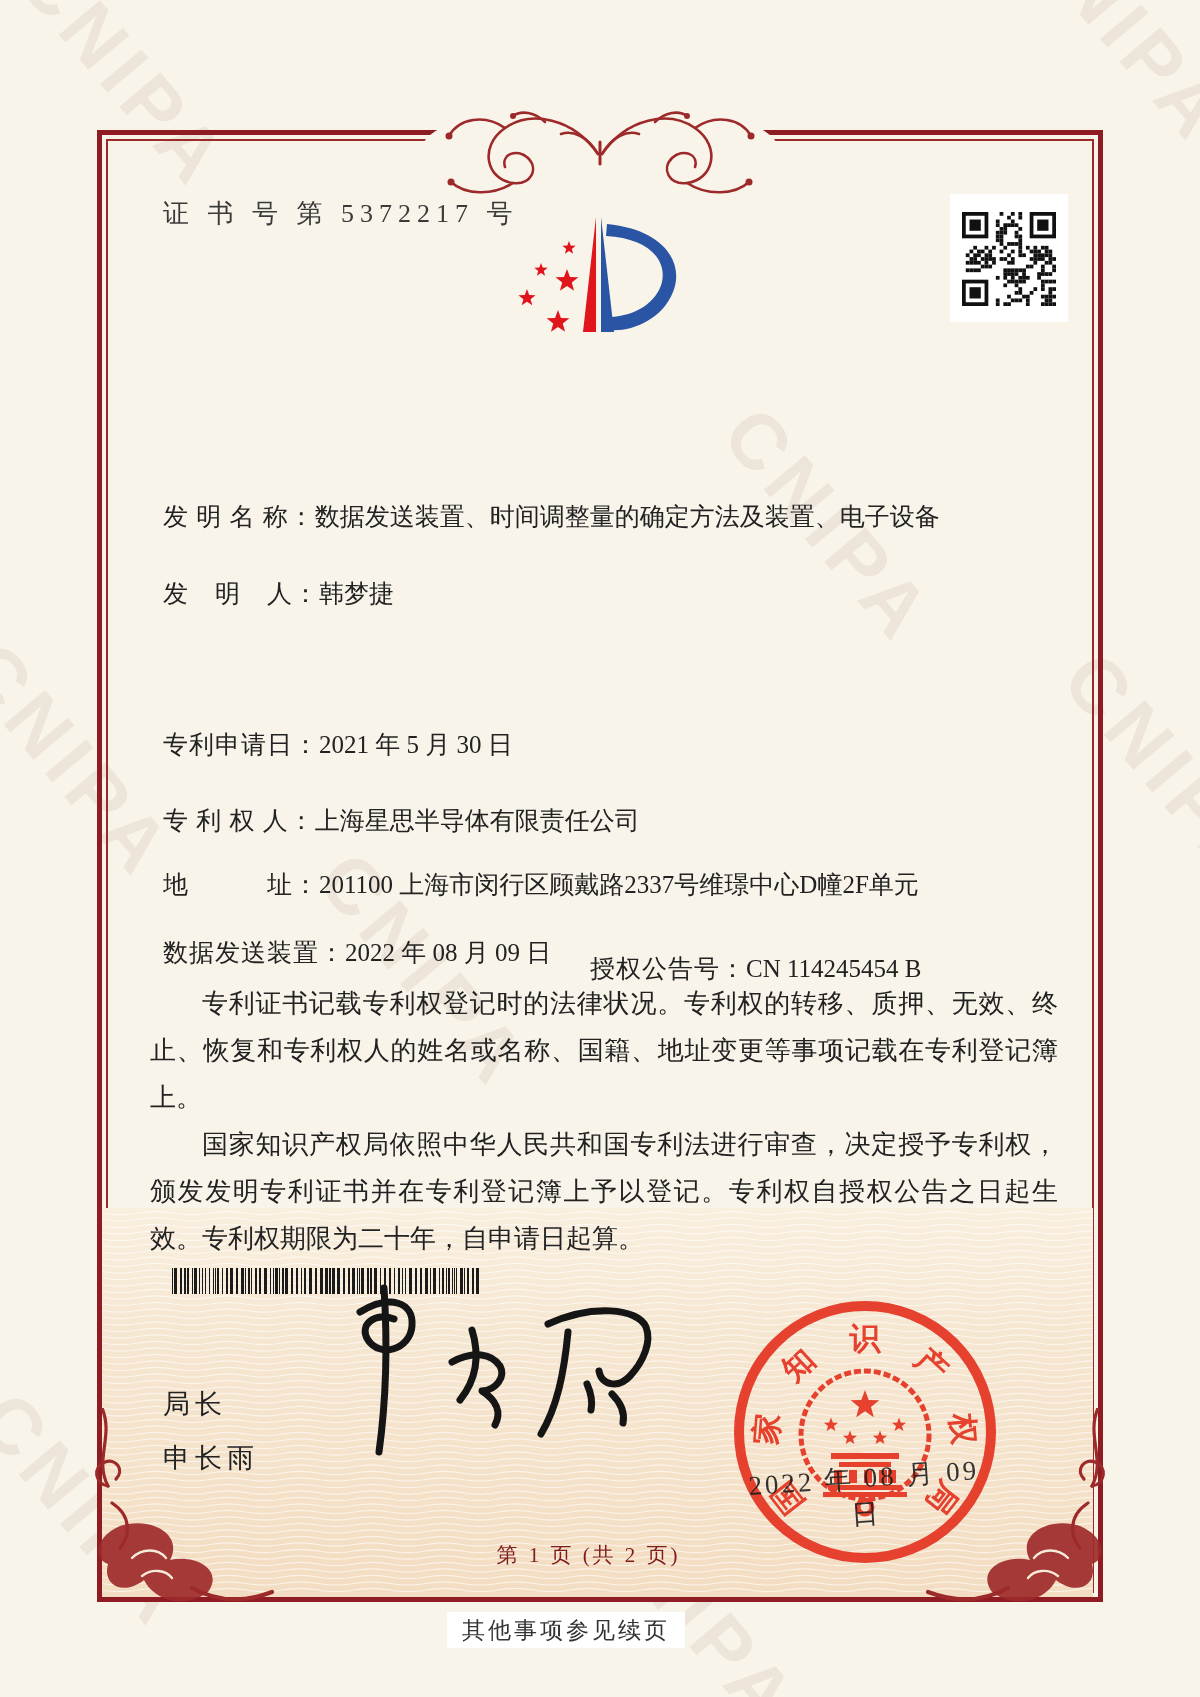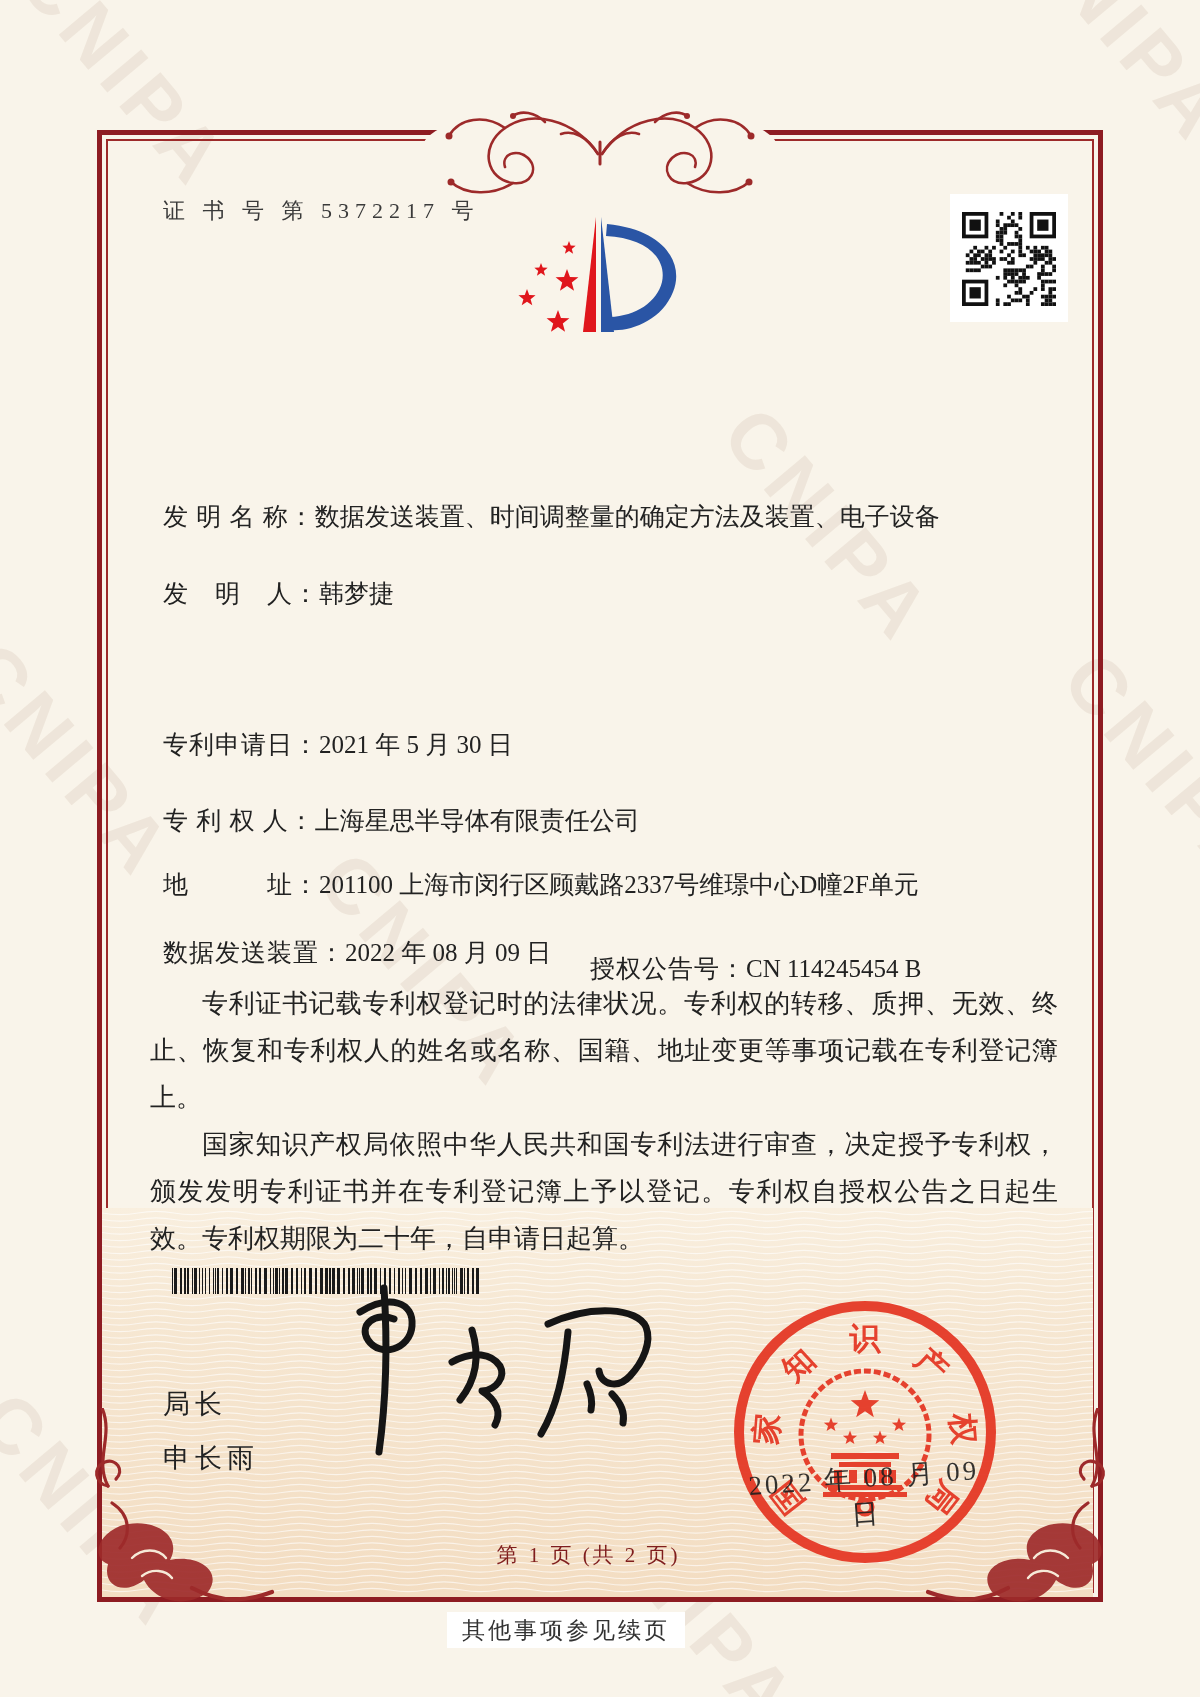--- a/index.html
+++ b/index.html
@@ -17,21 +17,21 @@
     position:absolute;left:97px;top:130px;width:996px;height:1462px;
     border:5px solid #8e1c22;
   }
   #frame-inner{position:absolute;inset:4px;border:2px solid #9d2a2a;}
   #waves-section{
     position:absolute;left:102px;top:1208px;width:991px;height:389px;
     background:linear-gradient(180deg,#f9efdf 0%,#f6e7d2 30%,#f3ddc2 100%);
   }
   #waves-section svg{position:absolute;left:0;top:0;}
   #cert-no{
-    position:absolute;left:163px;top:196px;font-size:22px;letter-spacing:6px;color:#3a3a3a;
+    position:absolute;left:163px;top:196px;font-size:26px;letter-spacing:6px;color:#3a3a3a;
   }
   #qr-box{position:absolute;left:950px;top:194px;width:118px;height:128px;background:#ffffff;}
   #qr-box svg{position:absolute;left:12px;top:18px;}
   #logo{position:absolute;left:470px;top:180px;}
   #title{
     position:absolute;left:0;top:360px;width:1200px;text-align:center;
     font-size:54px;font-weight:700;letter-spacing:50px;text-indent:50px;color:#141414;
   }
   .row{position:absolute;left:163px;width:900px;font-size:25px;color:#222;white-space:nowrap;}
   .flabel{letter-spacing:1px;}

